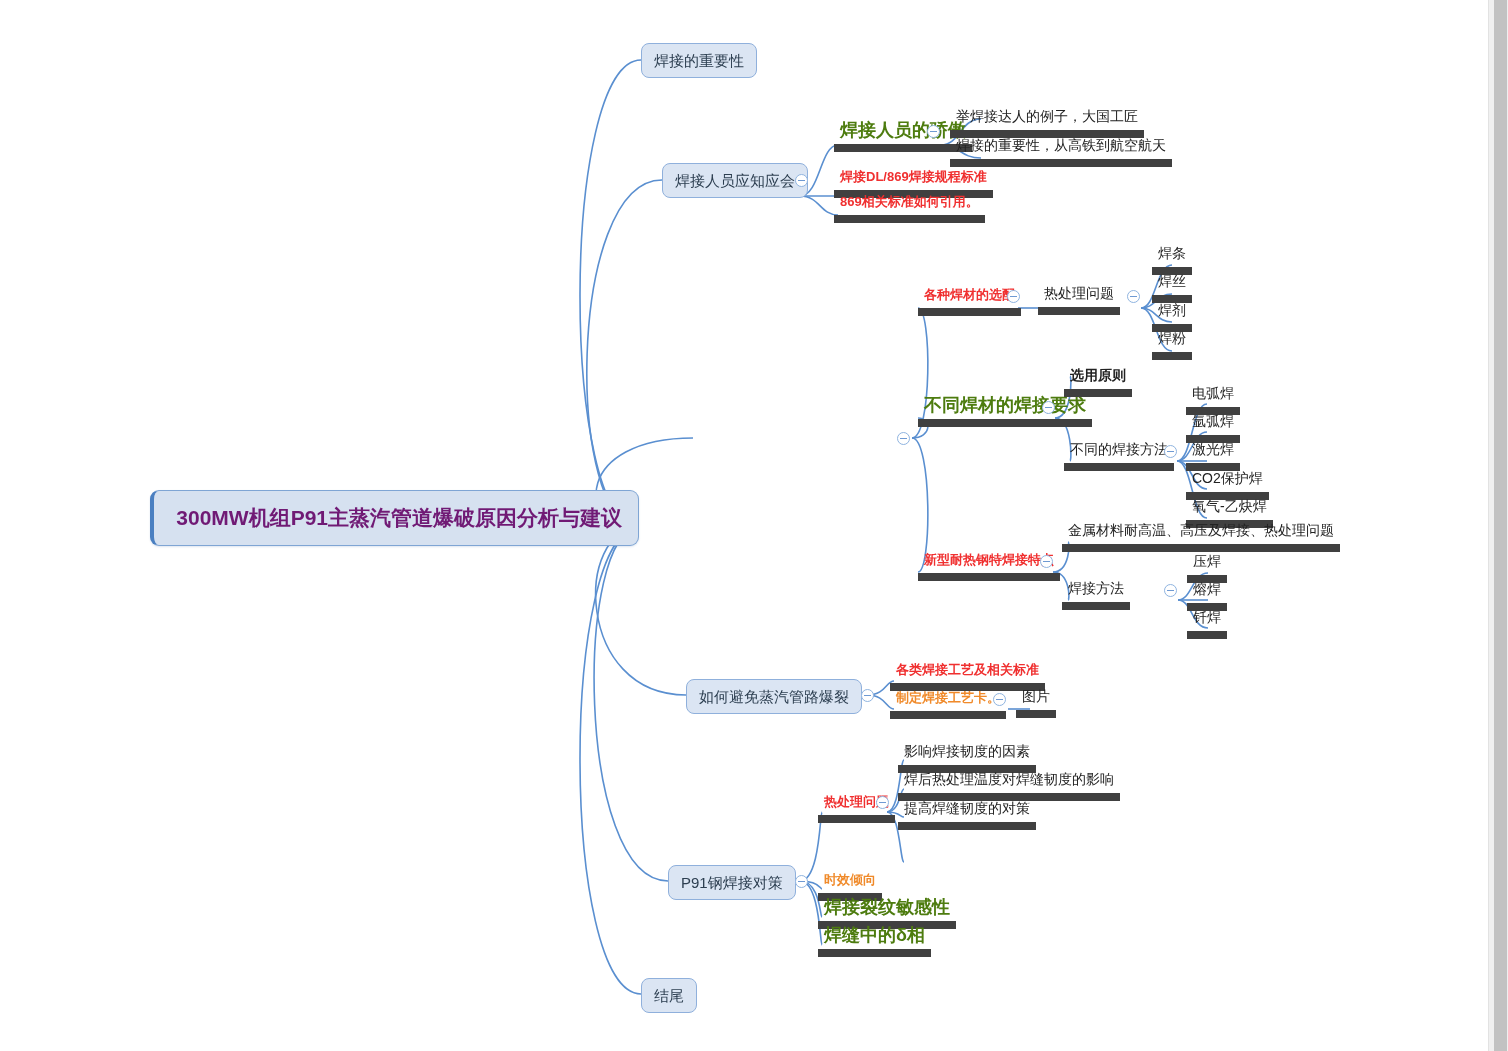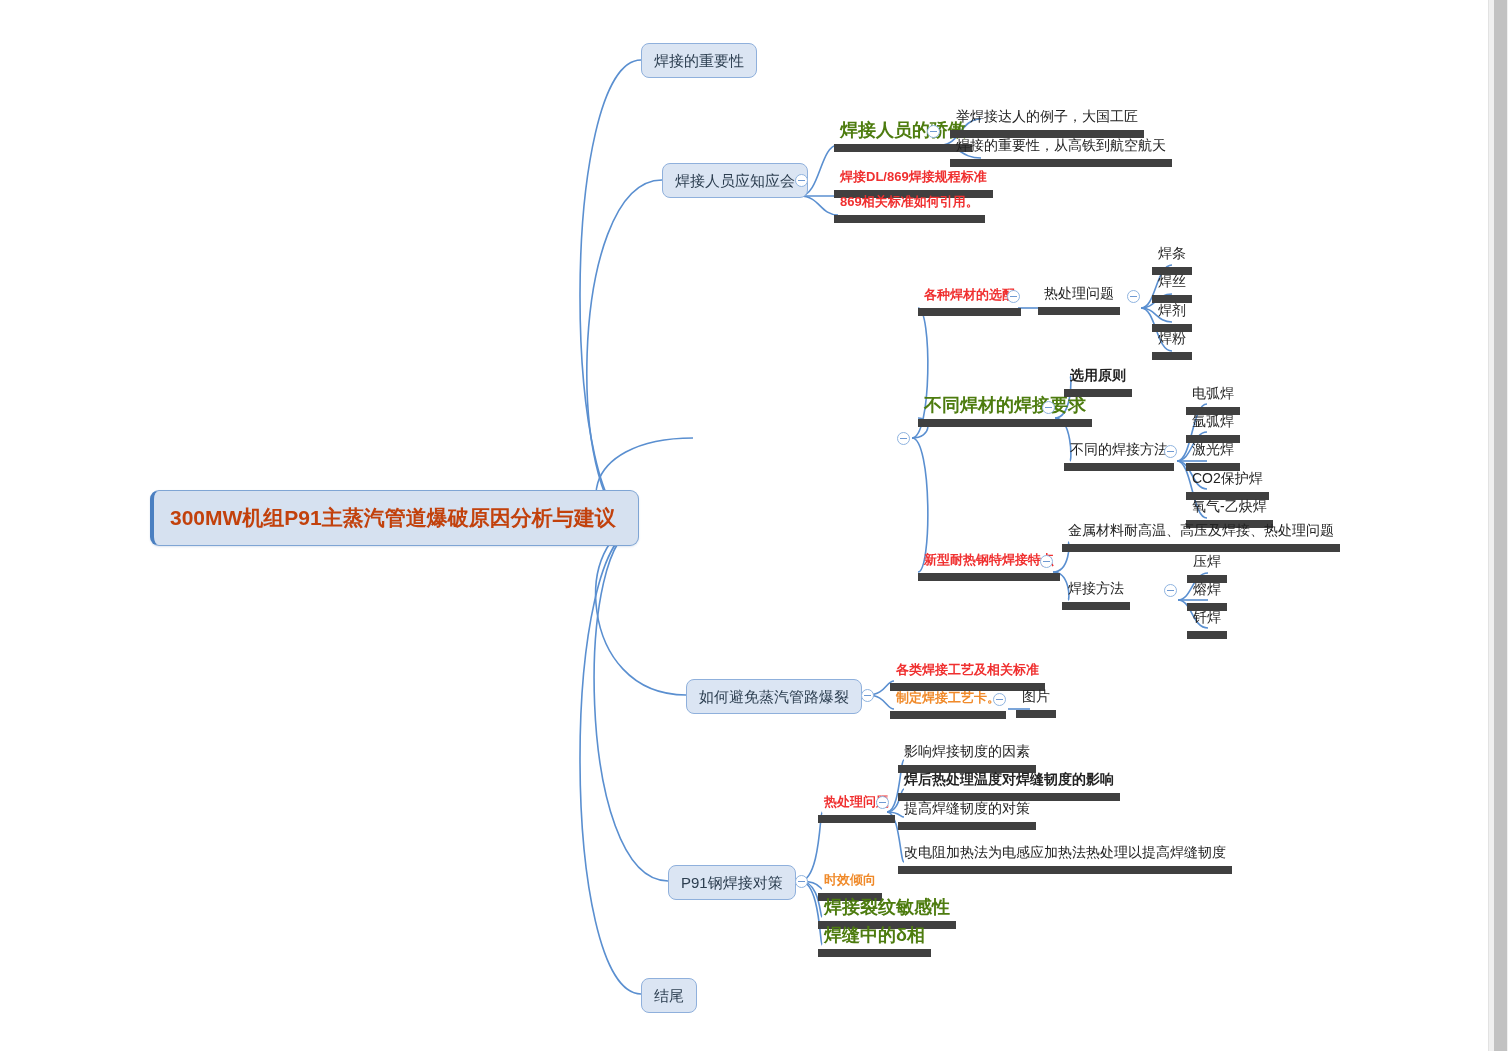--- a/index.html
+++ b/index.html
@@ -18,25 +18,25 @@
 
   
   .node{position:absolute;box-sizing:border-box;white-space:nowrap;}
 
   
   .root-node{
     background:#d6e1f0;
     border:1px solid #7fa5d4;
     border-left:4px solid #4a7fc1;
     border-radius:9px;
-    color:#c2410c;
+    color:#701a75;
     font-weight:bold;
     font-size:21px;
     line-height:30px;
-    text-align:left;
+    text-align:right;
     padding:12px 16px;
     box-shadow:0 1px 2px rgba(70,110,170,.18);
     white-space:normal;
   }
 
   
   .box-node{
     background:#dbe5f3;
     border:1px solid #8fb0dc;
     border-radius:8px;
@@ -275,28 +275,25 @@
   <div class="toggle" style="left:795px;top:875px;"></div>
 
   <div class="node line-node red" style="left:818px;top:792px;">
     <span>热处理问题</span>
   </div>
   <div class="toggle" style="left:876px;top:796px;"></div>
 
   <div class="node line-node plain" style="left:898px;top:742px;">
     <span>影响焊接韧度的因素</span>
   </div>
-  <div class="node line-node plain" style="left:898px;top:770px;font-weight:bold;">
+  <div class="node line-node plain" style="left:898px;top:770px;">
     <span>焊后热处理温度对焊缝韧度的影响</span>
   </div>
   <div class="node line-node plain" style="left:898px;top:799px;">
     <span>提高焊缝韧度的对策</span>
-  </div>
-  <div class="node line-node plain" style="left:898px;top:843px;">
-    <span>改电阻加热法为电感应加热法热处理以提高焊缝韧度</span>
   </div>
 
   <div class="node line-node orange" style="left:818px;top:870px;">
     <span>时效倾向</span>
   </div>
   <div class="node line-node blue" style="left:818px;top:898px;">
     <span>焊接裂纹敏感性</span>
   </div>
   <div class="node line-node blue" style="left:818px;top:926px;">
     <span>焊缝中的δ相</span>

